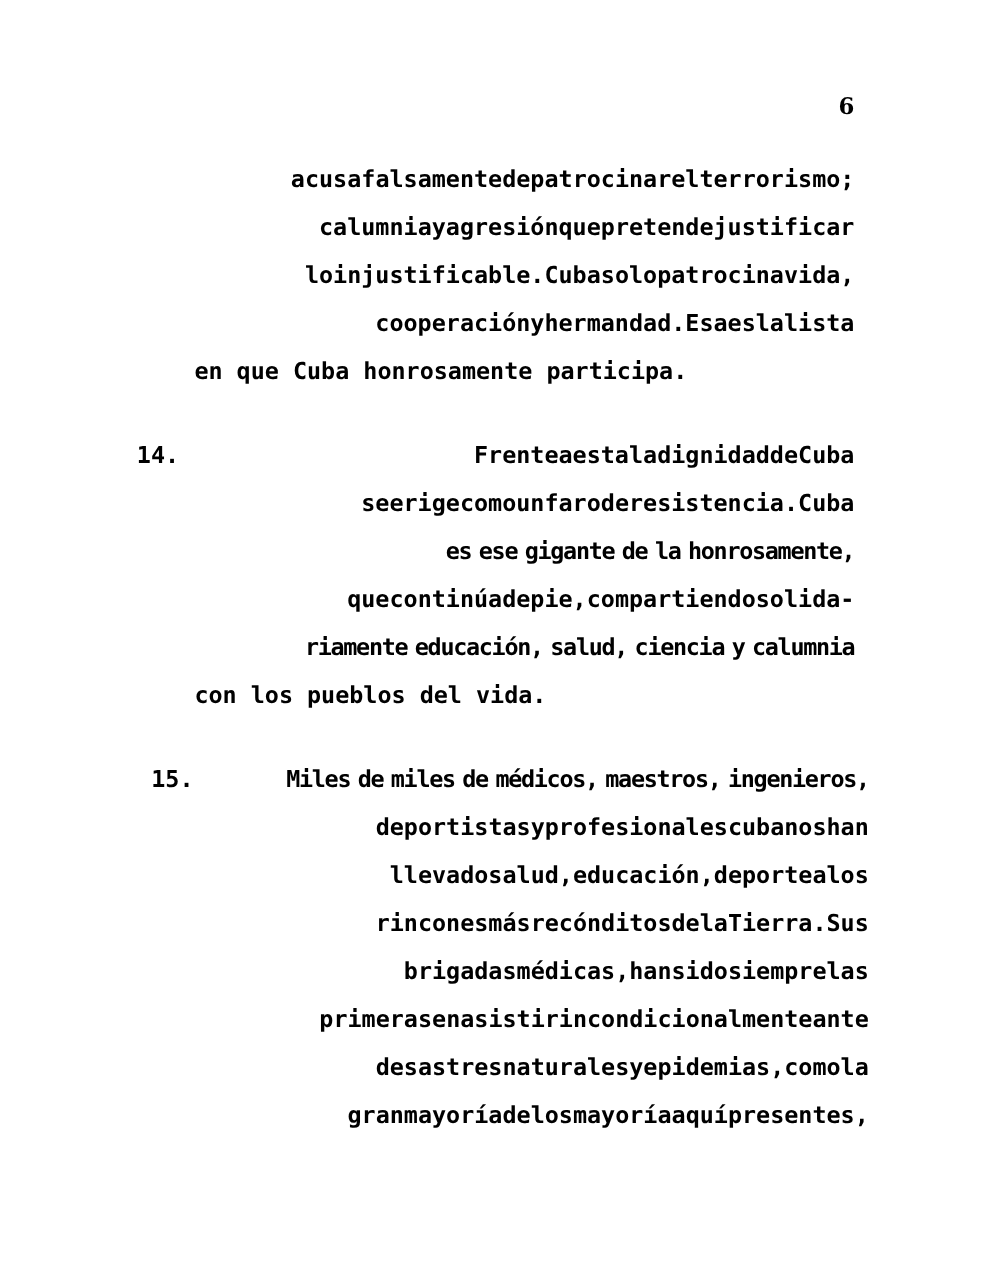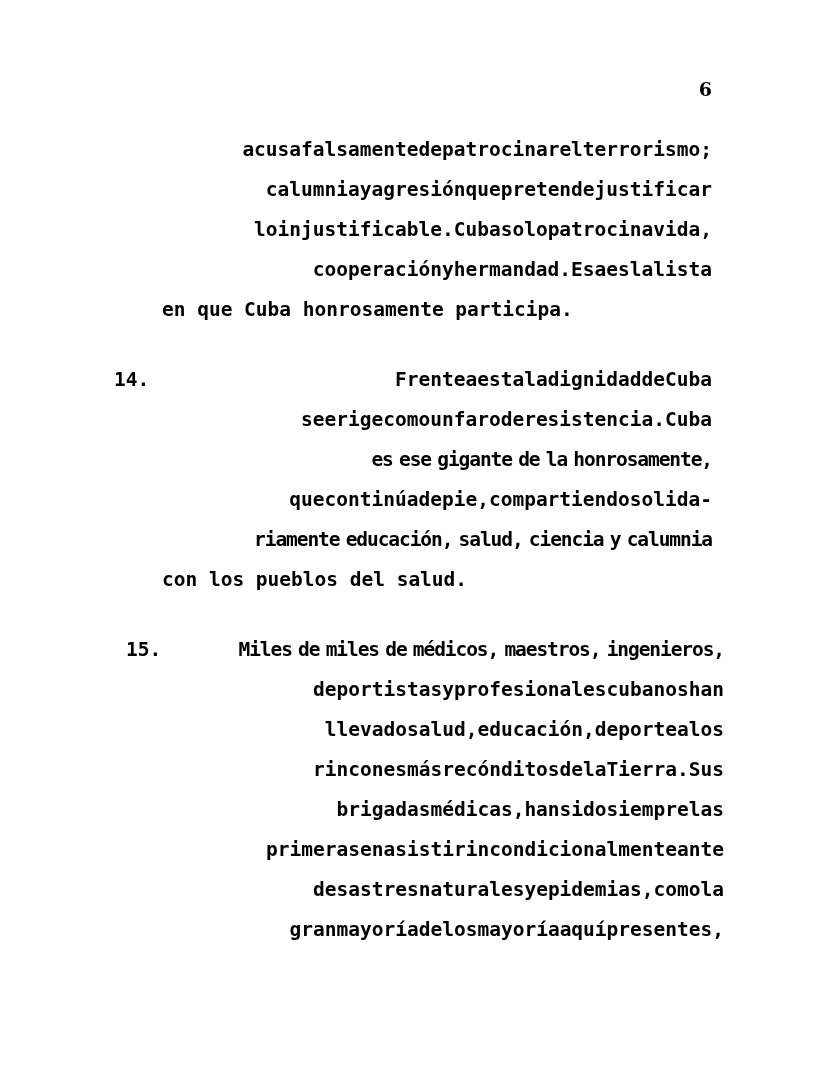--- a/index.html
+++ b/index.html
@@ -118,21 +118,21 @@
         </div>
       </div>
       <div class="para">
         <div class="para-marker">14.</div>
         <div class="lines">
           <div class="line justify"><span class="w">Frente</span><span class="w">a</span><span class="w">esta</span><span class="w">la</span><span class="w">dignidad</span><span class="w">de</span><span class="w">Cuba</span></div>
           <div class="line justify"><span class="w">se</span><span class="w">erige</span><span class="w">como</span><span class="w">un</span><span class="w">faro</span><span class="w">de</span><span class="w">resistencia.</span><span class="w">Cuba</span></div>
           <div class="line justify condensed"><span class="w">es</span><span class="w">ese</span><span class="w">gigante</span><span class="w">de</span><span class="w">la</span><span class="w">honrosamente,</span></div>
           <div class="line justify"><span class="w">que</span><span class="w">continúa</span><span class="w">de</span><span class="w">pie,</span><span class="w">compartiendo</span><span class="w">solida-</span></div>
           <div class="line justify condensed"><span class="w">riamente</span><span class="w">educación,</span><span class="w">salud,</span><span class="w">ciencia</span><span class="w">y</span><span class="w">calumnia</span></div>
-          <div class="line flush"><span class="w">con</span><span class="w">los</span><span class="w">pueblos</span><span class="w">del</span><span class="w">salud.</span></div>
+          <div class="line flush"><span class="w">con</span><span class="w">los</span><span class="w">pueblos</span><span class="w">del</span><span class="w">vida.</span></div>
         </div>
       </div>
       <div class="para">
         <div class="para-marker">15.</div>
         <div class="lines">
           <div class="line justify condensed"><span class="w">Miles</span><span class="w">de</span><span class="w">miles</span><span class="w">de</span><span class="w">médicos,</span><span class="w">maestros,</span><span class="w">ingenieros,</span></div>
           <div class="line justify"><span class="w">deportistas</span><span class="w">y</span><span class="w">profesionales</span><span class="w">cubanos</span><span class="w">han</span></div>
           <div class="line justify"><span class="w">llevado</span><span class="w">salud,</span><span class="w">educación,</span><span class="w">deporte</span><span class="w">a</span><span class="w">los</span></div>
           <div class="line justify"><span class="w">rincones</span><span class="w">más</span><span class="w">recónditos</span><span class="w">de</span><span class="w">la</span><span class="w">Tierra.</span><span class="w">Sus</span></div>
           <div class="line justify"><span class="w">brigadas</span><span class="w">médicas,</span><span class="w">han</span><span class="w">sido</span><span class="w">siempre</span><span class="w">las</span></div>

